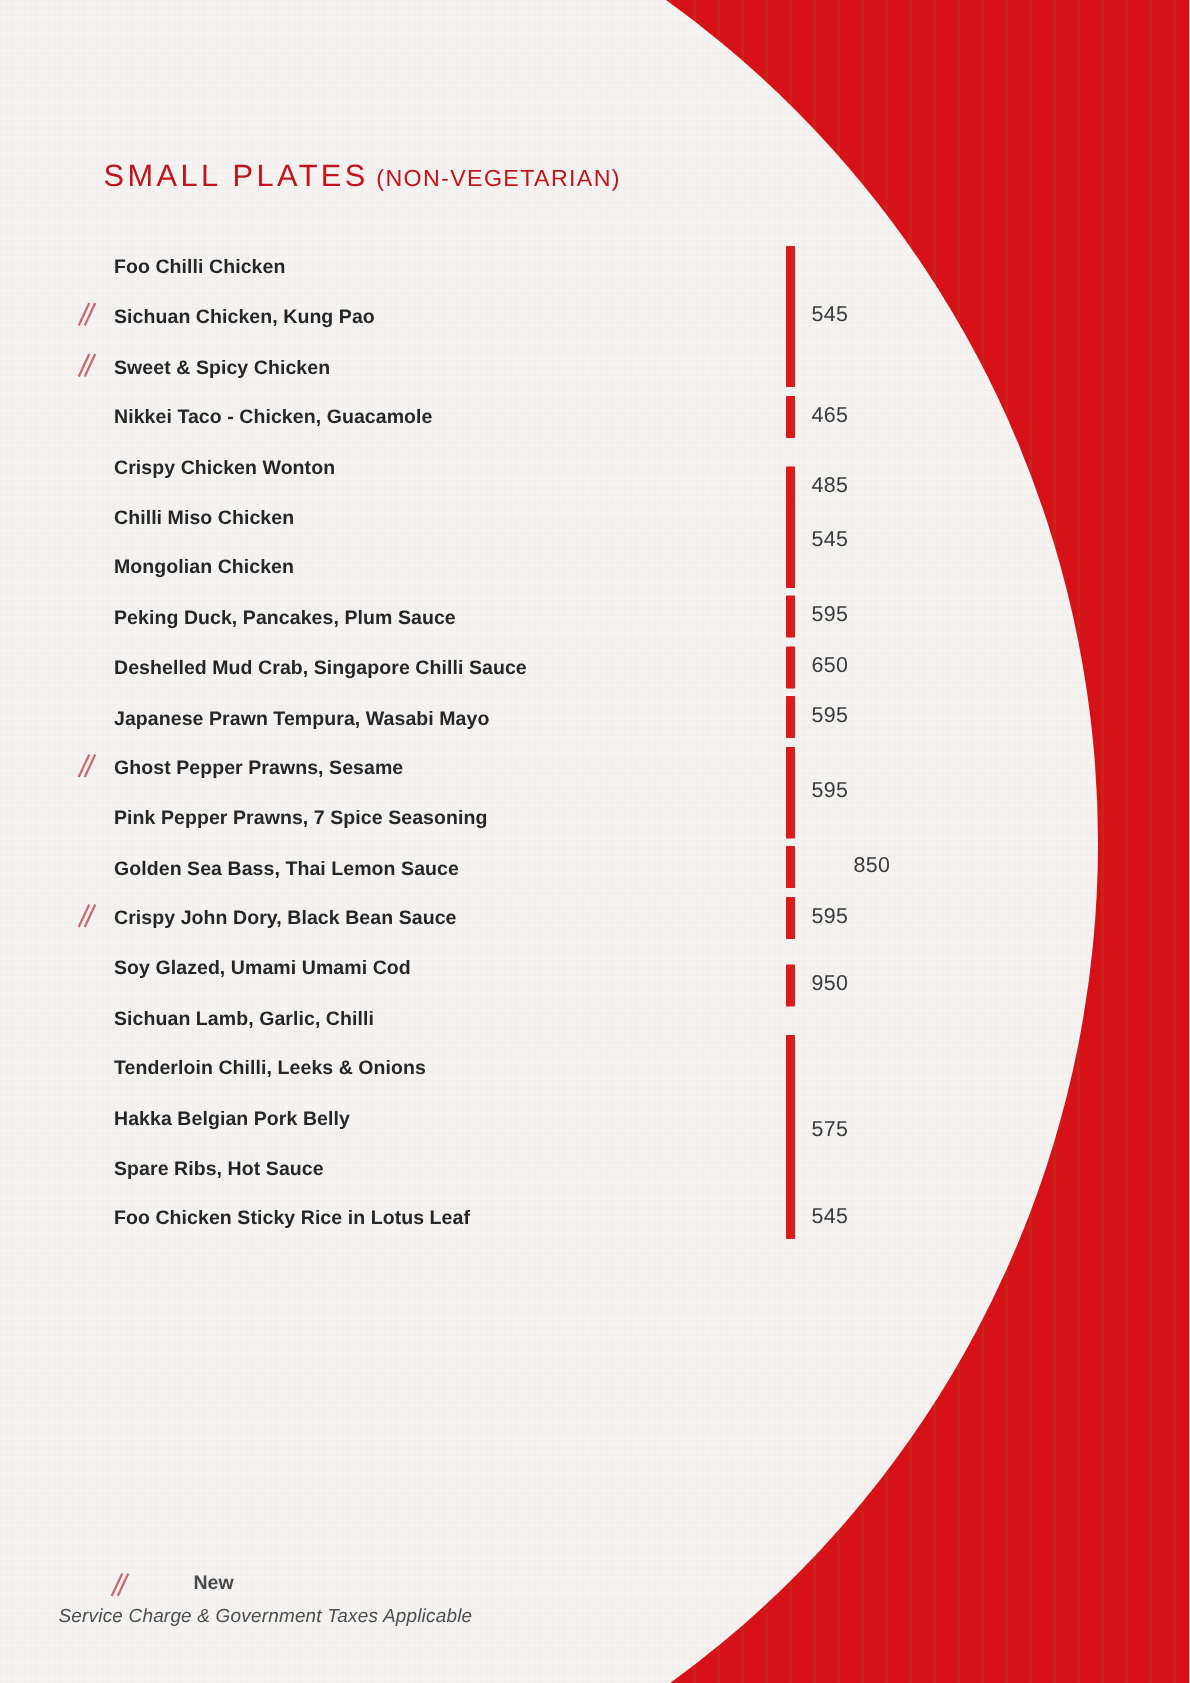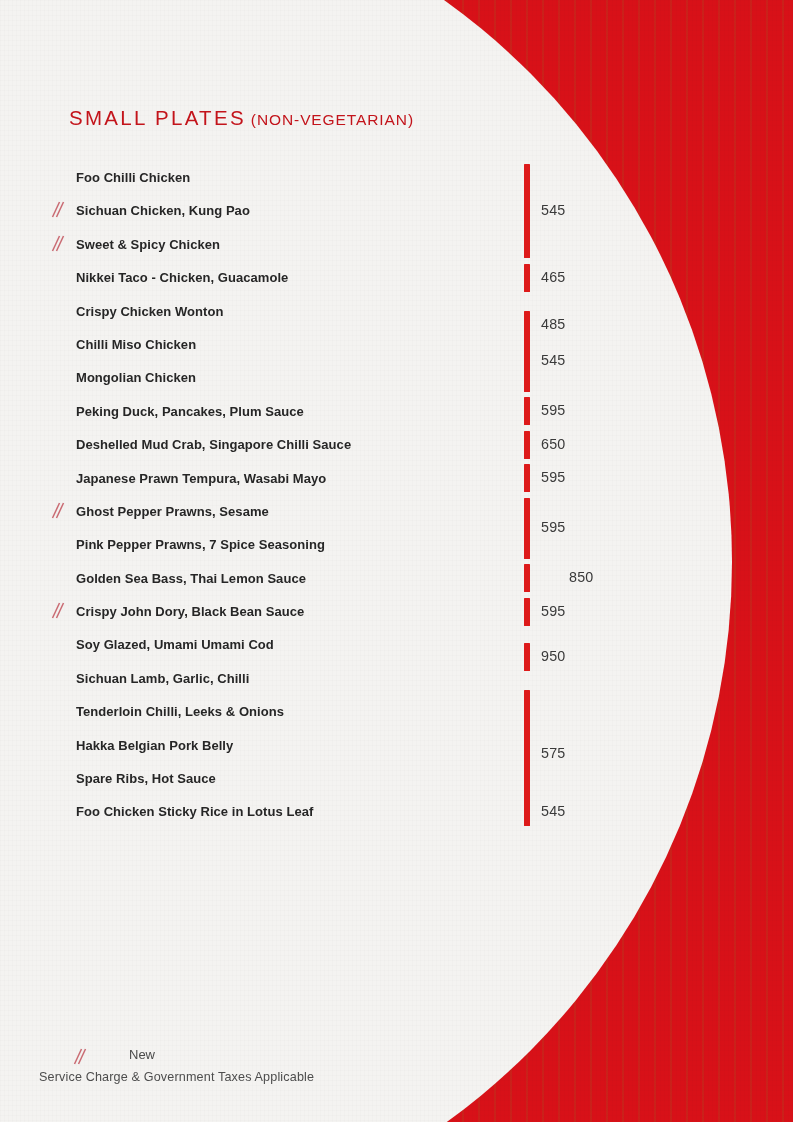--- a/index.html
+++ b/index.html
@@ -185,27 +185,28 @@
     left: 33px;
     top: 2px;
   }
   .footer-legend .legend-text {
     position: absolute;
     left: 90px;
     top: 0;
     font-size: 13px;
     color: #4a4a4a;
     line-height: 20px;
-    font-weight: 400;
+    font-weight: 700;
   }
   .footer-note {
     position: absolute;
     left: 0;
     top: 25px;
     font-size: 12.6px;
+    font-style: italic;
     color: #4d4d4d;
     letter-spacing: 0.15px;
     white-space: nowrap;
   }
 </style>
 </head>
 <body>
 
 <div id="page">
 

